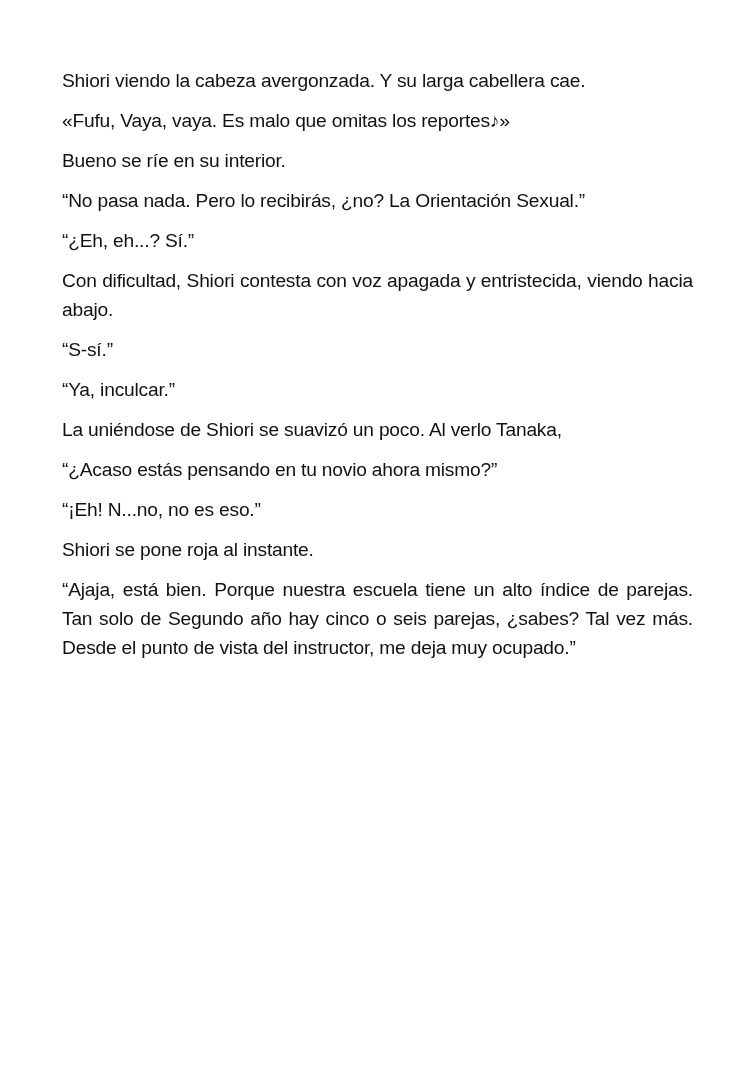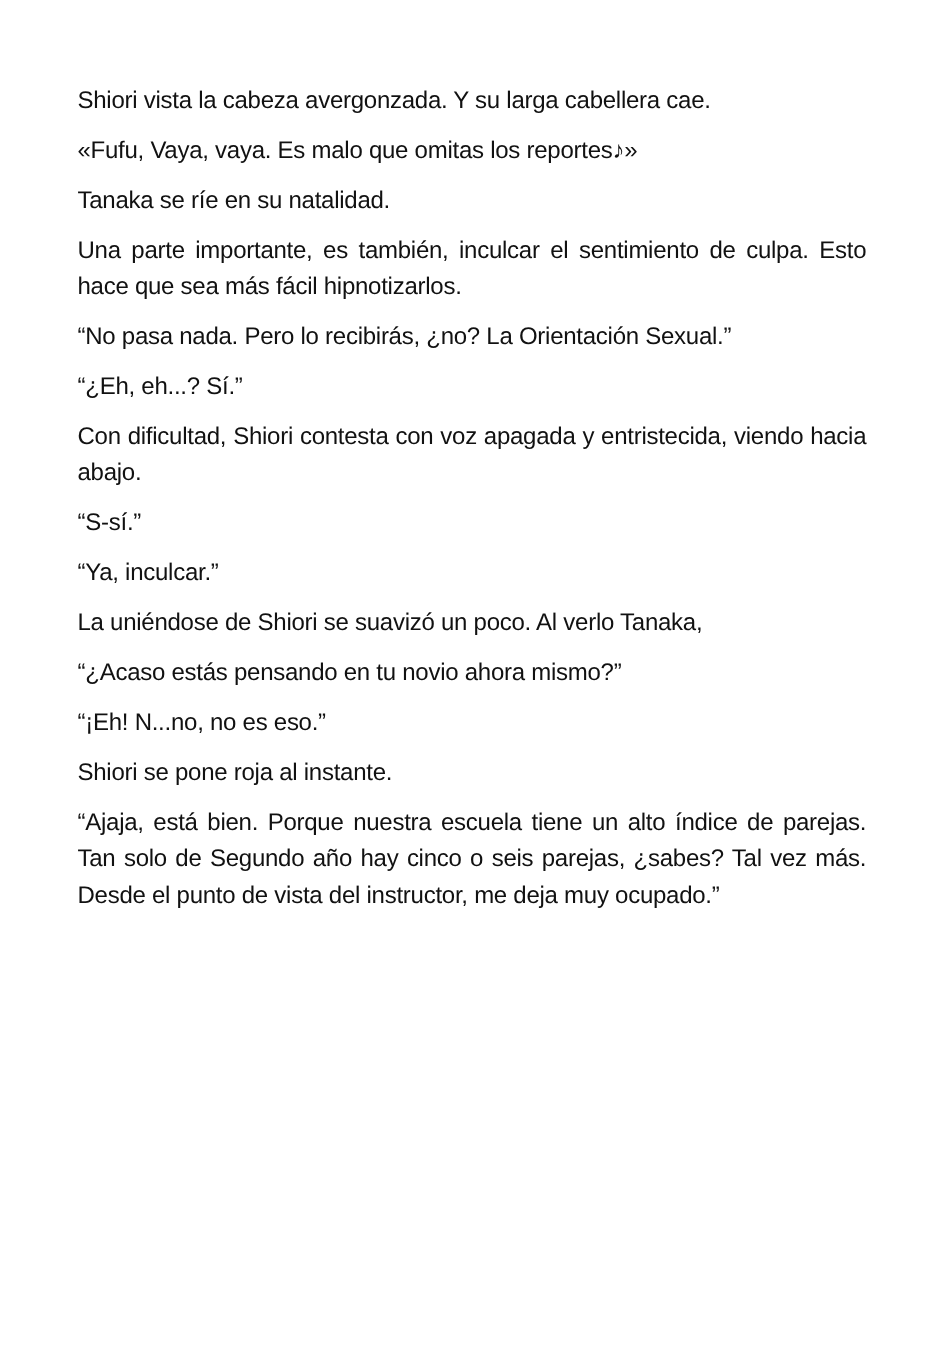--- a/index.html
+++ b/index.html
@@ -28,24 +28,23 @@
       margin: 0 0 11px 0;
       text-align: justify;
     }
     .para.italic {
     }
   </style>
 </head>
 <body>
 
 <div class="page">
-  <p class="para">Shiori vista la cabeza avergonzada. Y su larga cabellera cae.</p>
+  <p class="para">Shiori viendo la cabeza avergonzada. Y su larga cabellera cae.</p>
   <p class="para italic">«Fufu, Vaya, vaya. Es malo que omitas los reportes♪»</p>
-  <p class="para">Tanaka se ríe en su natalidad.</p>
-  <p class="para">Una parte importante, es también,  inculcar el sentimiento de culpa. Esto hace que sea más fácil hipnotizarlos.</p>
+  <p class="para">Bueno se ríe en su interior.</p>
   <p class="para">“No pasa nada. Pero lo recibirás, ¿no? La Orientación Sexual.”</p>
   <p class="para">“¿Eh, eh...? Sí.”</p>
   <p class="para">Con dificultad, Shiori contesta con voz apagada y entristecida, viendo hacia abajo.</p>
   <p class="para">“S-sí.”</p>
   <p class="para">“Ya, inculcar.”</p>
   <p class="para">La uniéndose de Shiori se suavizó un poco. Al verlo Tanaka,</p>
   <p class="para">“¿Acaso estás pensando en tu novio ahora mismo?”</p>
   <p class="para">“¡Eh! N...no, no es eso.”</p>
   <p class="para">Shiori se pone roja al instante.</p>
   <p class="para">“Ajaja, está bien. Porque nuestra escuela tiene un alto índice de parejas. Tan solo de Segundo año hay cinco o seis parejas, ¿sabes? Tal vez más. Desde el punto de vista del instructor, me deja muy ocupado.”</p>

